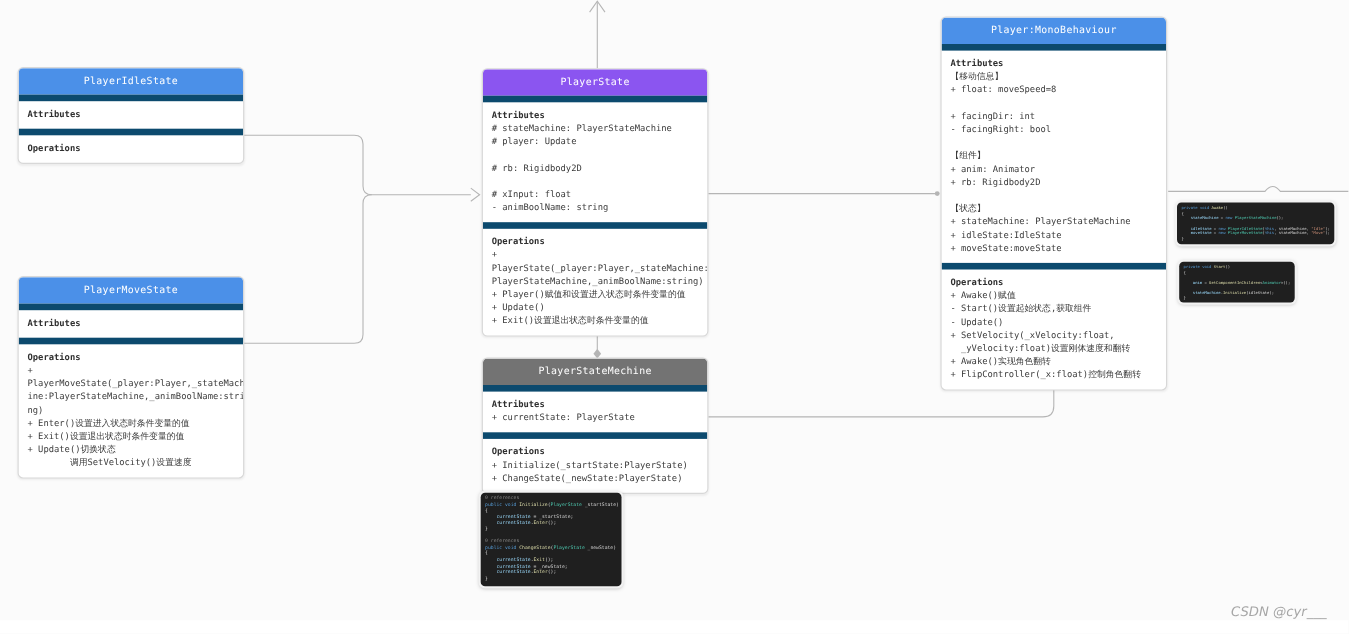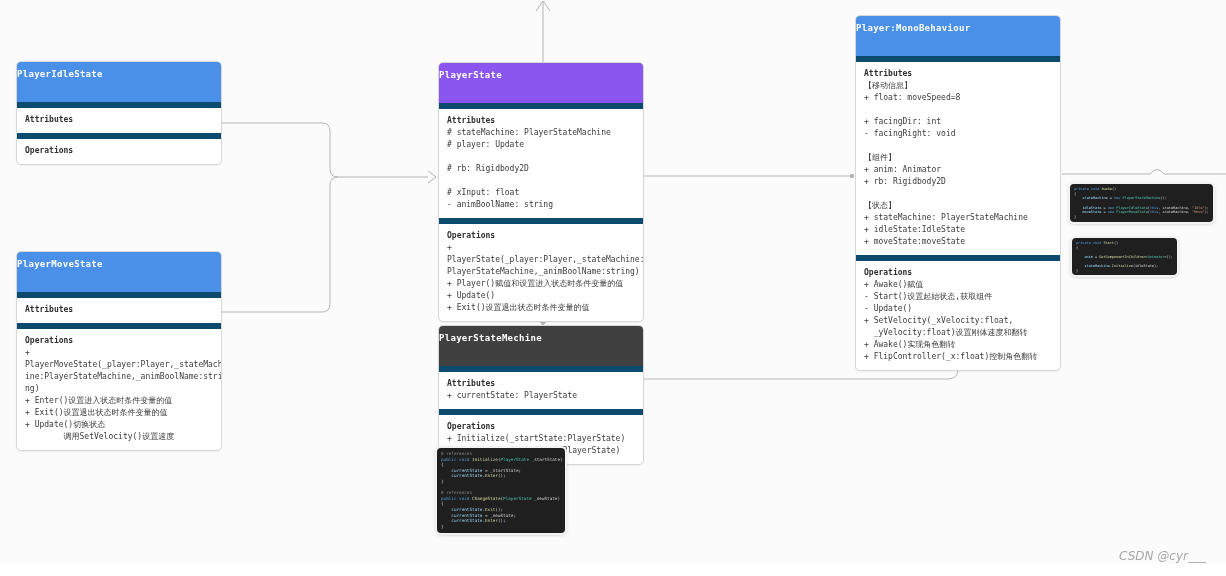--- a/index.html
+++ b/index.html
@@ -11,22 +11,22 @@
   .bottom-strip{position:absolute;left:0;top:564px;width:1226px;height:12px;background:#ffffff;}
   svg.connectors{position:absolute;left:0;top:0;pointer-events:none;}
   svg.connectors path, svg.connectors line{stroke:#b5b5b5;stroke-width:1;fill:none;}
   svg.connectors .endpoint{fill:#b5b5b5;stroke:none;}
 
   .uml-box{
     position:absolute;background:#ffffff;border:1px solid #d8d8d8;border-radius:5px;
     box-shadow:0 1px 2px rgba(0,0,0,0.06);overflow:hidden;
   }
   .uml-header{
-    height:40px;line-height:24px;text-align:left;color:#ffffff;
-    font-size:9px;font-weight:bold;letter-spacing:0.3px;
+    height:24px;line-height:24px;text-align:center;color:#ffffff;
+    font-size:9px;font-weight:normal;letter-spacing:0.3px;
   }
   .uml-section{padding:6px 8px 7px 8px;border-top:6px solid #0c4a6e;}
   .uml-section:first-of-type{border-top:none;}
   .uml-section-label{font-size:8px;font-weight:bold;color:#2f2f2f;line-height:12px;height:12px;}
   .uml-line{font-size:8px;color:#3a3a3a;line-height:12px;height:12px;white-space:pre;}
 
   .code-box{
     position:absolute;background:#1f1f1f;border-radius:4px;
     box-shadow:0 0 0 2px #f2f2f2,0 1px 4px rgba(0,0,0,0.35);
     padding:3px 4px;overflow:hidden;
@@ -122,40 +122,40 @@
       <div class="uml-section-label">Operations</div>
       <div class="uml-line">+</div>
       <div class="uml-line">PlayerState(_player:Player,_stateMachine:</div>
       <div class="uml-line">PlayerStateMachine,_animBoolName:string)</div>
       <div class="uml-line">+ Player()赋值和设置进入状态时条件变量的值</div>
       <div class="uml-line">+ Update()</div>
       <div class="uml-line">+ Exit()设置退出状态时条件变量的值</div>
     </div>
   </div>
 <div class="uml-box" style="left:438px;top:325px;width:204px;">
-    <div class="uml-header" style="background: #404040;">PlayerStateMechine</div>
+    <div class="uml-header" style="background: #737373;">PlayerStateMechine</div>
     <div class="uml-section">
       <div class="uml-section-label">Attributes</div>
       <div class="uml-line">+ currentState: PlayerState</div>
     </div>
     <div class="uml-section">
       <div class="uml-section-label">Operations</div>
       <div class="uml-line">+ Initialize(_startState:PlayerState)</div>
       <div class="uml-line">+ ChangeState(_newState:PlayerState)</div>
     </div>
   </div>
 <div class="uml-box" style="left:855px;top:15px;width:204px;">
     <div class="uml-header" style="background: rgb(75, 144, 232);">Player:MonoBehaviour</div>
     <div class="uml-section">
       <div class="uml-section-label">Attributes</div>
       <div class="uml-line">【移动信息】</div>
       <div class="uml-line">+ float: moveSpeed=8</div>
       <div class="uml-line">&nbsp;</div>
       <div class="uml-line">+ facingDir: int</div>
-      <div class="uml-line">- facingRight: void</div>
+      <div class="uml-line">- facingRight: bool</div>
       <div class="uml-line">&nbsp;</div>
       <div class="uml-line">【组件】</div>
       <div class="uml-line">+ anim: Animator</div>
       <div class="uml-line">+ rb: Rigidbody2D</div>
       <div class="uml-line">&nbsp;</div>
       <div class="uml-line">【状态】</div>
       <div class="uml-line">+ stateMachine: PlayerStateMachine</div>
       <div class="uml-line">+ idleState:IdleState</div>
       <div class="uml-line">+ moveState:moveState</div>
     </div>

